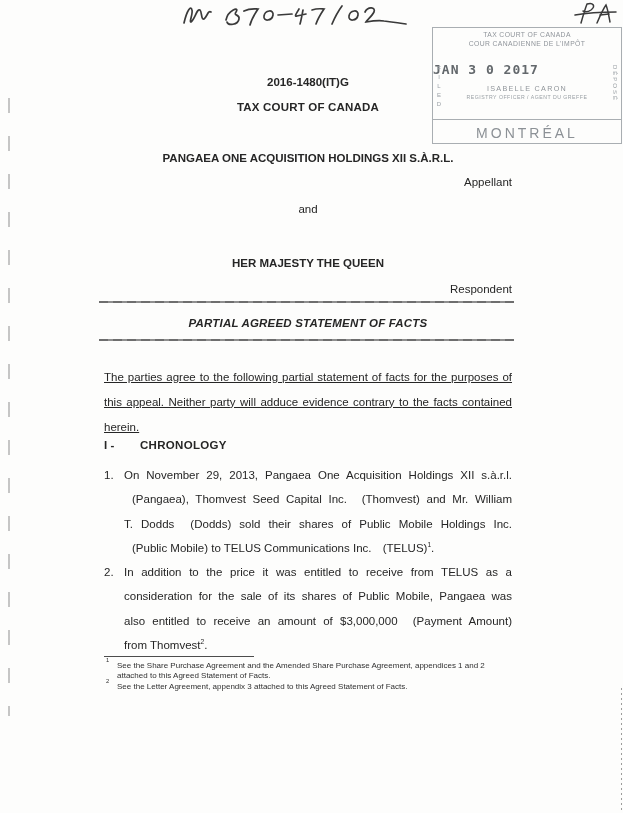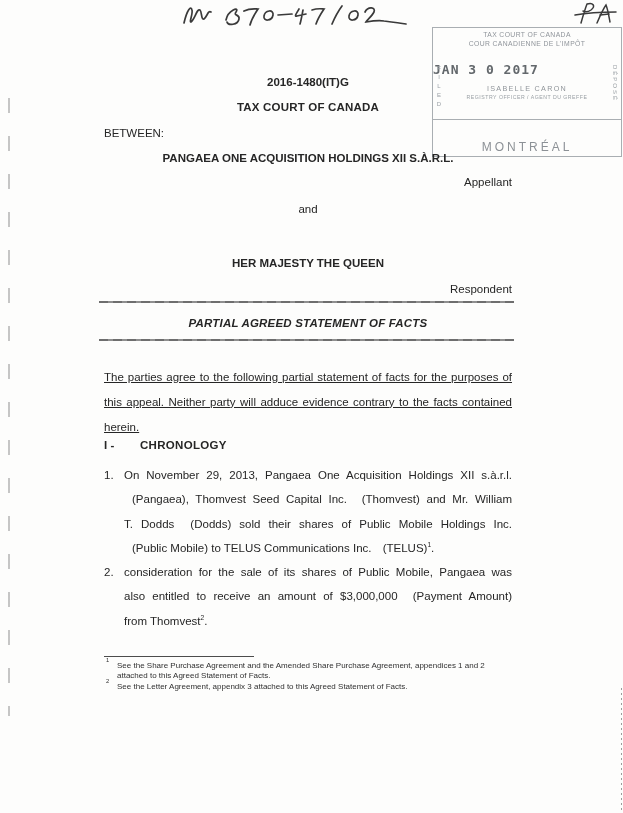--- a/index.html
+++ b/index.html
@@ -36,21 +36,21 @@
   }
   .stamp-vert.vleft { left:3px; }
   .stamp-vert.vright { right:3px; text-orientation:mixed; letter-spacing:2px; }
   .stamp-date {
     text-align:left; margin-top:14px;
     font-family:"DejaVu Sans Mono", monospace; font-size:13px; font-weight:bold;
     letter-spacing:1px; color:#63686c;
   }
   .stamp-officer { text-align:center; margin-top:7px; font-size:7.2px; letter-spacing:1.3px; color:#90959a; }
   .stamp-officer-title { text-align:center; font-size:5.2px; letter-spacing:.5px; color:#9aa0a5; margin-top:1px; padding-bottom:2px; }
-  .stamp-city { border-top:1px solid #a9aeb2; text-align:center; font-size:12px; letter-spacing:3px; padding:20px 0 2px; color:#8c9196; }
+  .stamp-city { border-top:1px solid #a9aeb2; text-align:center; font-size:14px; letter-spacing:3px; padding:5px 0 2px; color:#8c9196; }
   
   .doc-abs { position:absolute; left:104px; width:408px; font-size:11.5px;margin-top:6px; }
   .center { text-align:center; }
   .right { text-align:right; }
   .b, .bold { font-weight:normal;padding-left:8px; }
   .docket { top:70px; font-weight:bold; }
   .court { top:95px; font-weight:bold; letter-spacing:.2px; }
   .between { top:121px; }
   .appellant-name { top:146px; font-weight:bold; }
   .appellant-role { top:170px; }
@@ -122,21 +122,20 @@
         <div class="stamp-officer">ISABELLE CARON</div>
         <div class="stamp-officer-title">REGISTRY OFFICER / AGENT DU GREFFE</div>
       </div>
       <div class="stamp-vert vright">DÉPOSÉ</div>
     </div>
     <div class="stamp-city">MONTRÉAL</div>
   </div>
 
   <div class="doc-abs center docket">2016-1480(IT)G</div>
   <div class="doc-abs center court">TAX COURT OF CANADA</div>
-  <div class="doc-abs between">BETWEEN:</div>
   <div class="doc-abs center appellant-name">PANGAEA ONE ACQUISITION HOLDINGS XII S.À.R.L.</div>
   <div class="doc-abs right appellant-role">Appellant</div>
   <div class="doc-abs center conjunction">and</div>
   <div class="doc-abs center respondent-name">HER MAJESTY THE QUEEN</div>
   <div class="doc-abs right respondent-role">Respondent</div>
 
   <div class="rule rule1"></div>
   <div class="doc-abs center doc-title">PARTIAL AGREED STATEMENT OF FACTS</div>
   <div class="rule rule2"></div>
 
@@ -157,20 +156,21 @@
         <div class="jline"><span>On November 29, 2013, Pangaea One Acquisition Holdings XII s.à.r.l.</span></div>
         <div class="jline"><span class="b">(Pangaea)</span><span>, Thomvest Seed Capital Inc. </span><span class="b">(Thomvest)</span><span> and Mr. William</span></div>
         <div class="jline"><span>T. Dodds </span><span class="b">(Dodds)</span><span> sold their shares of Public Mobile Holdings Inc.</span></div>
         <div class="jline last"><span class="b">(Public Mobile)</span><span> to TELUS Communications Inc. </span><span class="b">(TELUS)</span><sup>1</sup><span>.</span></div>
       </div>
   </div>
 
   <div class="para para2">
     <span class="p-num">2.</span>
     <div class="p-text just">
+        <div class="jline"><span>In addition to the price it was entitled to receive from TELUS as a</span></div>
         <div class="jline"><span>consideration for the sale of its shares of Public Mobile, Pangaea was</span></div>
         <div class="jline"><span>also entitled to receive an amount of $3,000,000 </span><span class="b">(Payment Amount)</span></div>
         <div class="jline last"><span>from Thomvest</span><sup>2</sup><span>.</span></div>
       </div>
   </div>
 
   <div class="footnotes">
     <div class="fn-rule"></div>
     <div class="footnote">
       <sup class="fn-num">1</sup>

